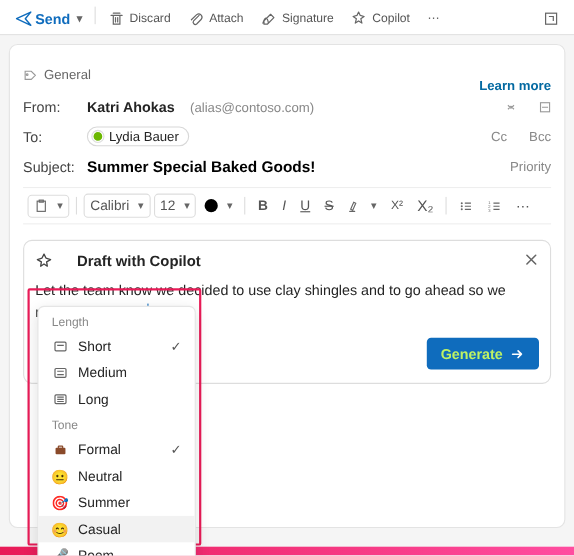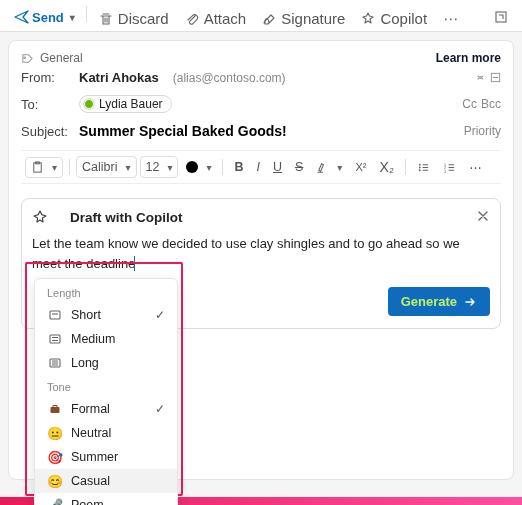--- a/index.html
+++ b/index.html
@@ -32,21 +32,21 @@
     color: #0f6cbd;
     font-weight: 600;
     cursor: pointer;
   }
   .chev { font-size: 10px; margin-left: 4px; color: #666; }
   .tool-btn {
     display: flex;
     align-items: center;
     gap: 5px;
     color: #555;
-    font-size: 15px;
+    font-size: 11px;
     padding: 4px 7px;
     border-radius: 4px;
     cursor: pointer;
   }
   .icon { display: inline-flex; align-items: center; justify-content: center; }
   .spacer { flex: 1; }
   .pop-btn {
     color: #666;
     font-size: 14px;
     padding: 4px 6px;
@@ -66,42 +66,43 @@
 
   .tag-row {
     display: flex;
     align-items: center;
     gap: 6px;
     font-size: 12px;
     color: #666;
   }
   .tag-row .learn-more {
     margin-left: auto;
-    color: #0f172a;
+    color: #0369a1;
     font-weight: 600;
     cursor: pointer;
+    margin-top: 20px;
   }
 
   .field-row {
     display: flex;
     align-items: center;
     gap: 8px;
     padding: 5px 0;
     font-size: 13px;
   }
   .field-label {
     width: 50px;
     color: #444;
   }
   .from-name { font-weight: 600; }
   .from-alias { color: #888; font-size: 12px; margin-left: 6px; }
   .field-row .right-icons {
     margin-left: auto;
     display: flex;
-    gap: 4px;
+    gap: 20px;
     color: #888;
     font-size: 12px;
   }
   .pill {
     display: inline-flex;
     align-items: center;
     gap: 5px;
     border: 1px solid #d8d8d8;
     border-radius: 12px;
     padding: 1px 8px 1px 4px;

